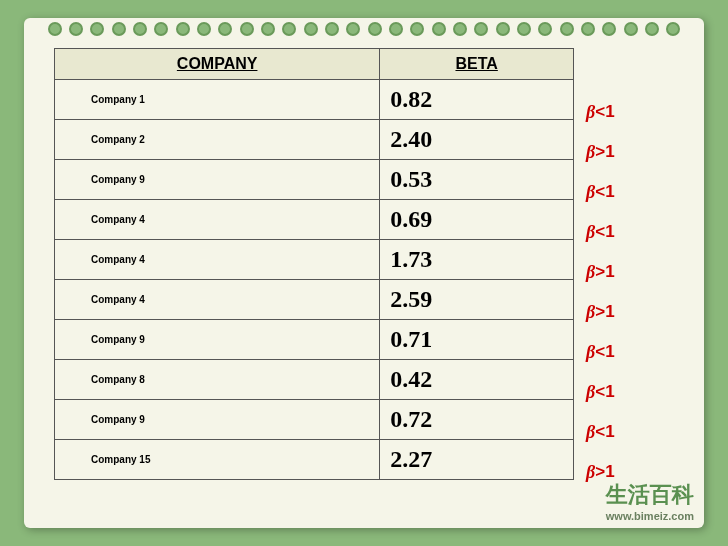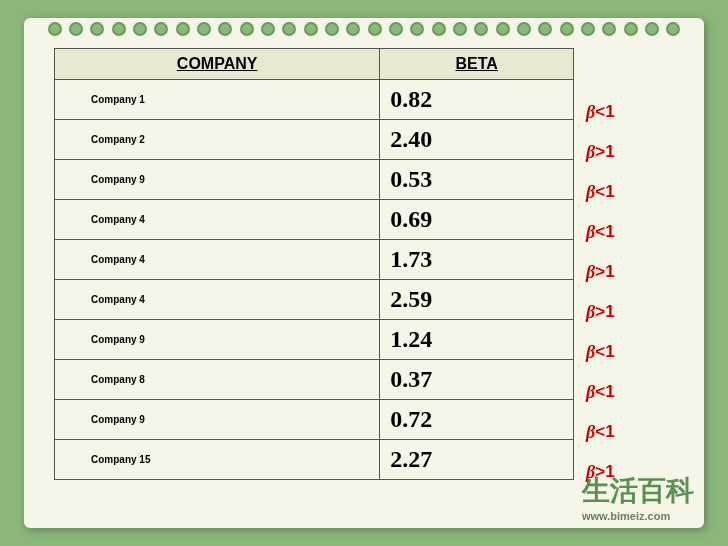--- a/index.html
+++ b/index.html
@@ -112,21 +112,21 @@
     .watermark {
       position: absolute;
       bottom: 6px;
       right: 10px;
       font-size: 11px;
       color: #6a8060;
       font-weight: bold;
     }
 
     .watermark .chinese {
-      font-size: 28px;
+      font-size: 22px;
       color: #5a9050;
     }
   </style>
 </head>
 <body>
 
 <div class="notebook">
   <div class="spiral-top">
     <div class="spiral-hole"></div>
     <div class="spiral-hole"></div>
@@ -188,25 +188,25 @@
           <tr>
             <td>Company 4</td>
             <td>1.73</td>
           </tr>
           <tr>
             <td>Company 4</td>
             <td>2.59</td>
           </tr>
           <tr>
             <td>Company 9</td>
-            <td>1.24</td>
+            <td>0.71</td>
           </tr>
           <tr>
             <td>Company 8</td>
-            <td>0.37</td>
+            <td>0.42</td>
           </tr>
           <tr>
             <td>Company 9</td>
             <td>0.72</td>
           </tr>
           <tr>
             <td>Company 15</td>
             <td>2.27</td>
           </tr>
         </tbody>

